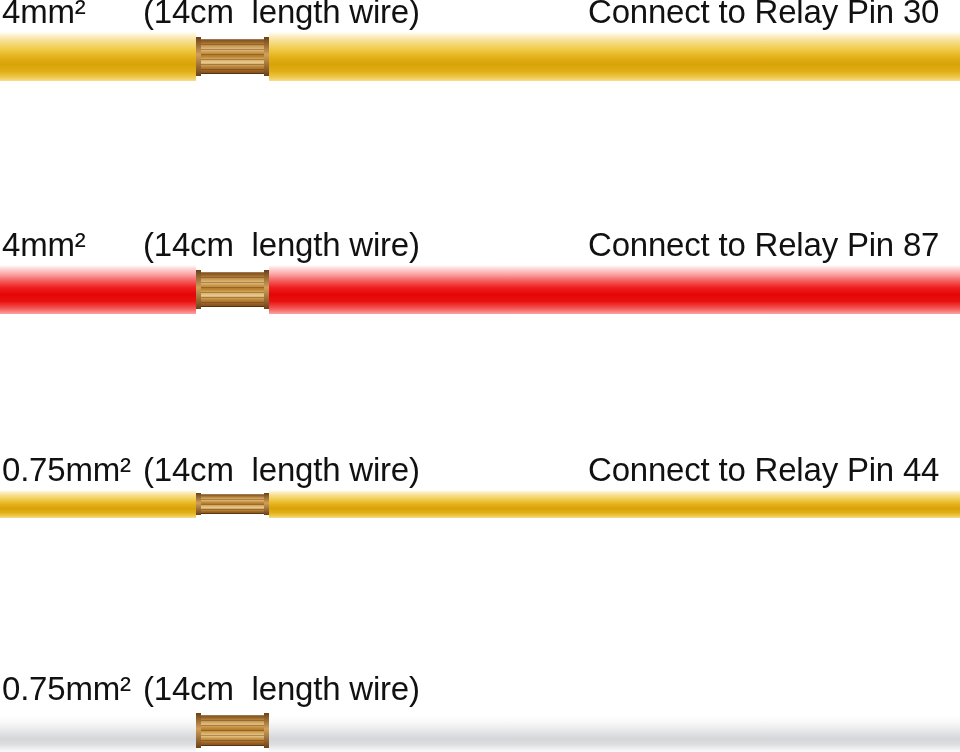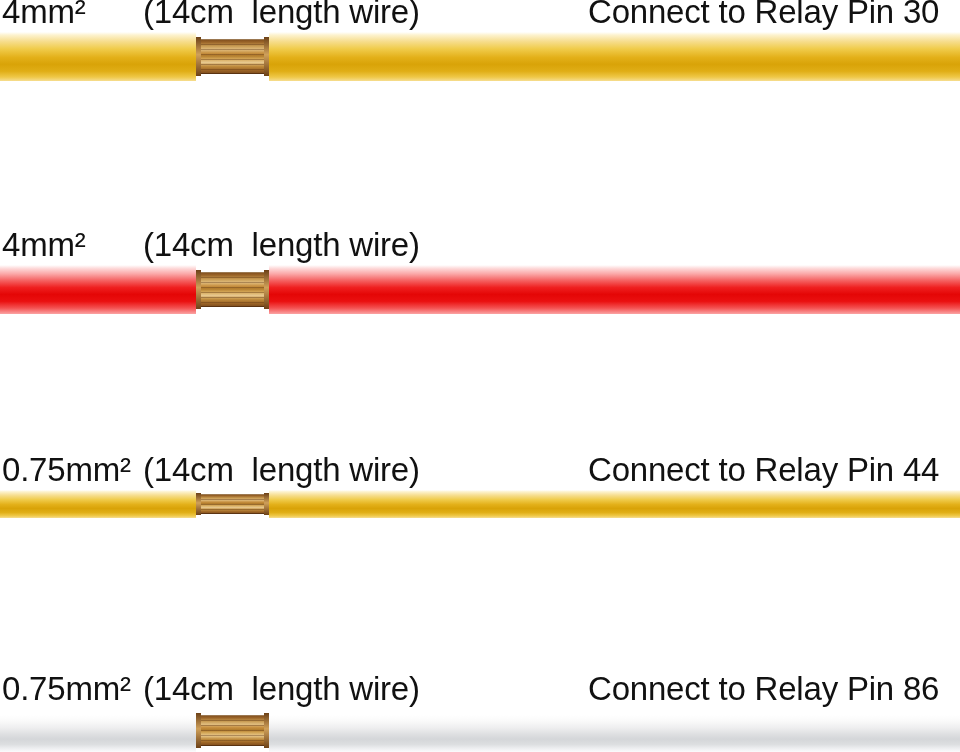--- a/index.html
+++ b/index.html
@@ -176,20 +176,21 @@
         <div class="splice-cap cap-l"></div>
         <div class="splice-cap cap-r"></div>
       </div>
     </div>
   </div>
 
   <div class="wire-row" style="top:225px;">
     <div class="labels">
       <span class="label label-gauge">4mm²</span>
       <span class="label label-length">(14cm  length wire)</span>
+      <span class="label label-connect">Connect to Relay Pin 87</span>
     </div>
     <div class="wire" style="height:49px;">
       <div class="wire-seg seg-left ins-red"></div>
       <div class="wire-seg seg-right ins-red"></div>
       <div class="splice">
         <div class="splice-body"></div>
         <div class="splice-cap cap-l"></div>
         <div class="splice-cap cap-r"></div>
       </div>
     </div>
@@ -209,21 +210,20 @@
         <div class="splice-cap cap-l"></div>
         <div class="splice-cap cap-r"></div>
       </div>
     </div>
   </div>
 
   <div class="wire-row" style="top:669px;">
     <div class="labels">
       <span class="label label-gauge">0.75mm²</span>
       <span class="label label-length">(14cm  length wire)</span>
-      <span class="label label-connect">Connect to Relay Pin 86</span>
     </div>
     <div class="wire" style="height:43px;">
       <div class="wire-seg seg-left ins-white"></div>
       <div class="wire-seg seg-right ins-white"></div>
       <div class="splice">
         <div class="splice-body"></div>
         <div class="splice-cap cap-l"></div>
         <div class="splice-cap cap-r"></div>
       </div>
     </div>

